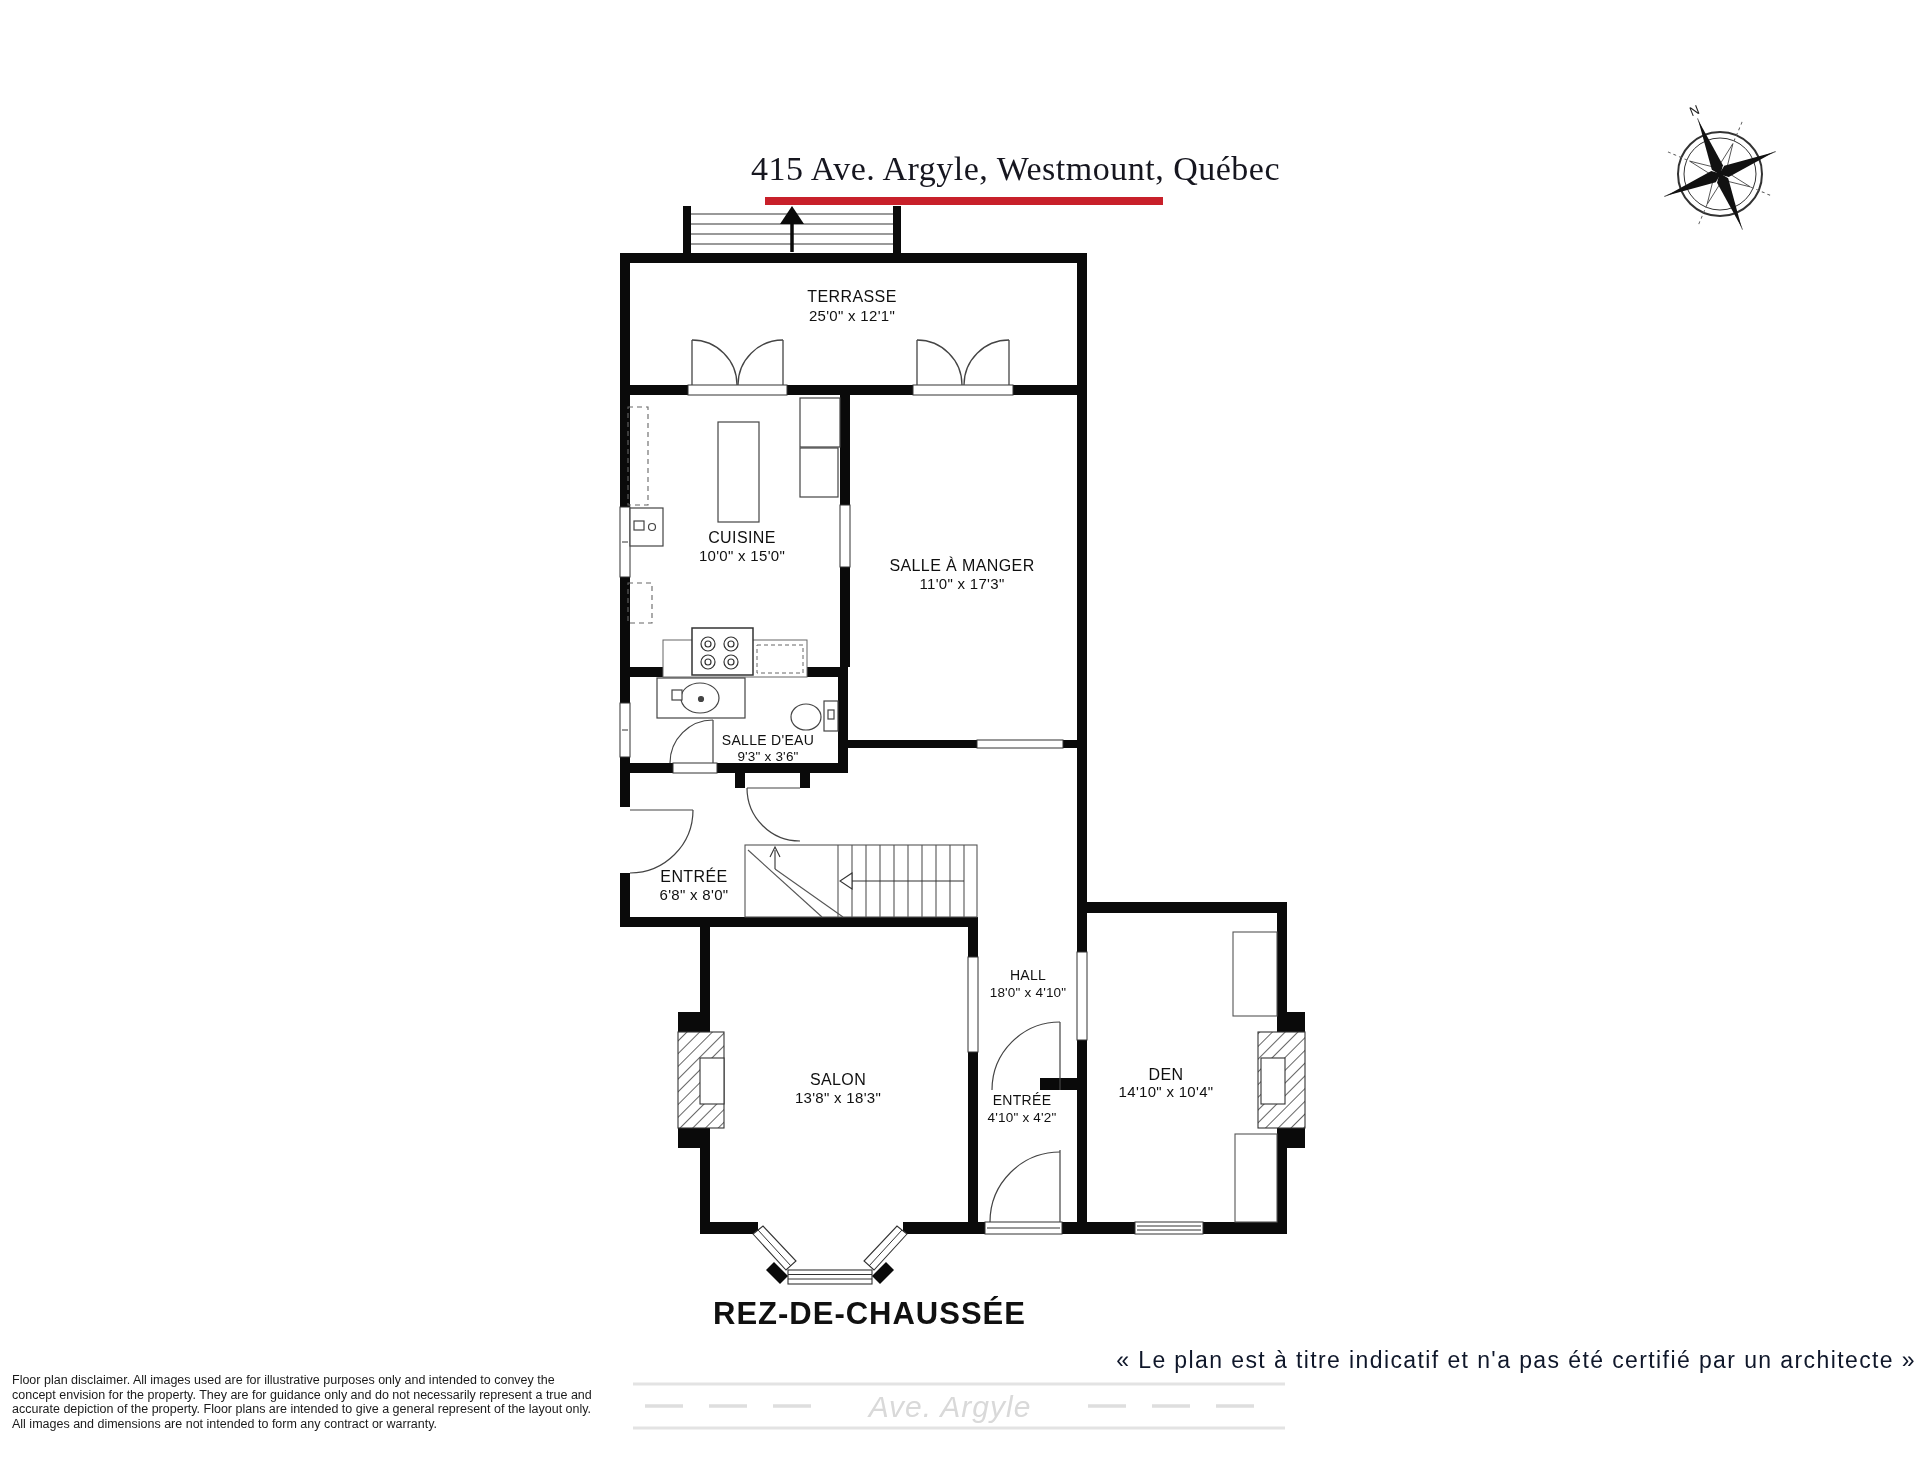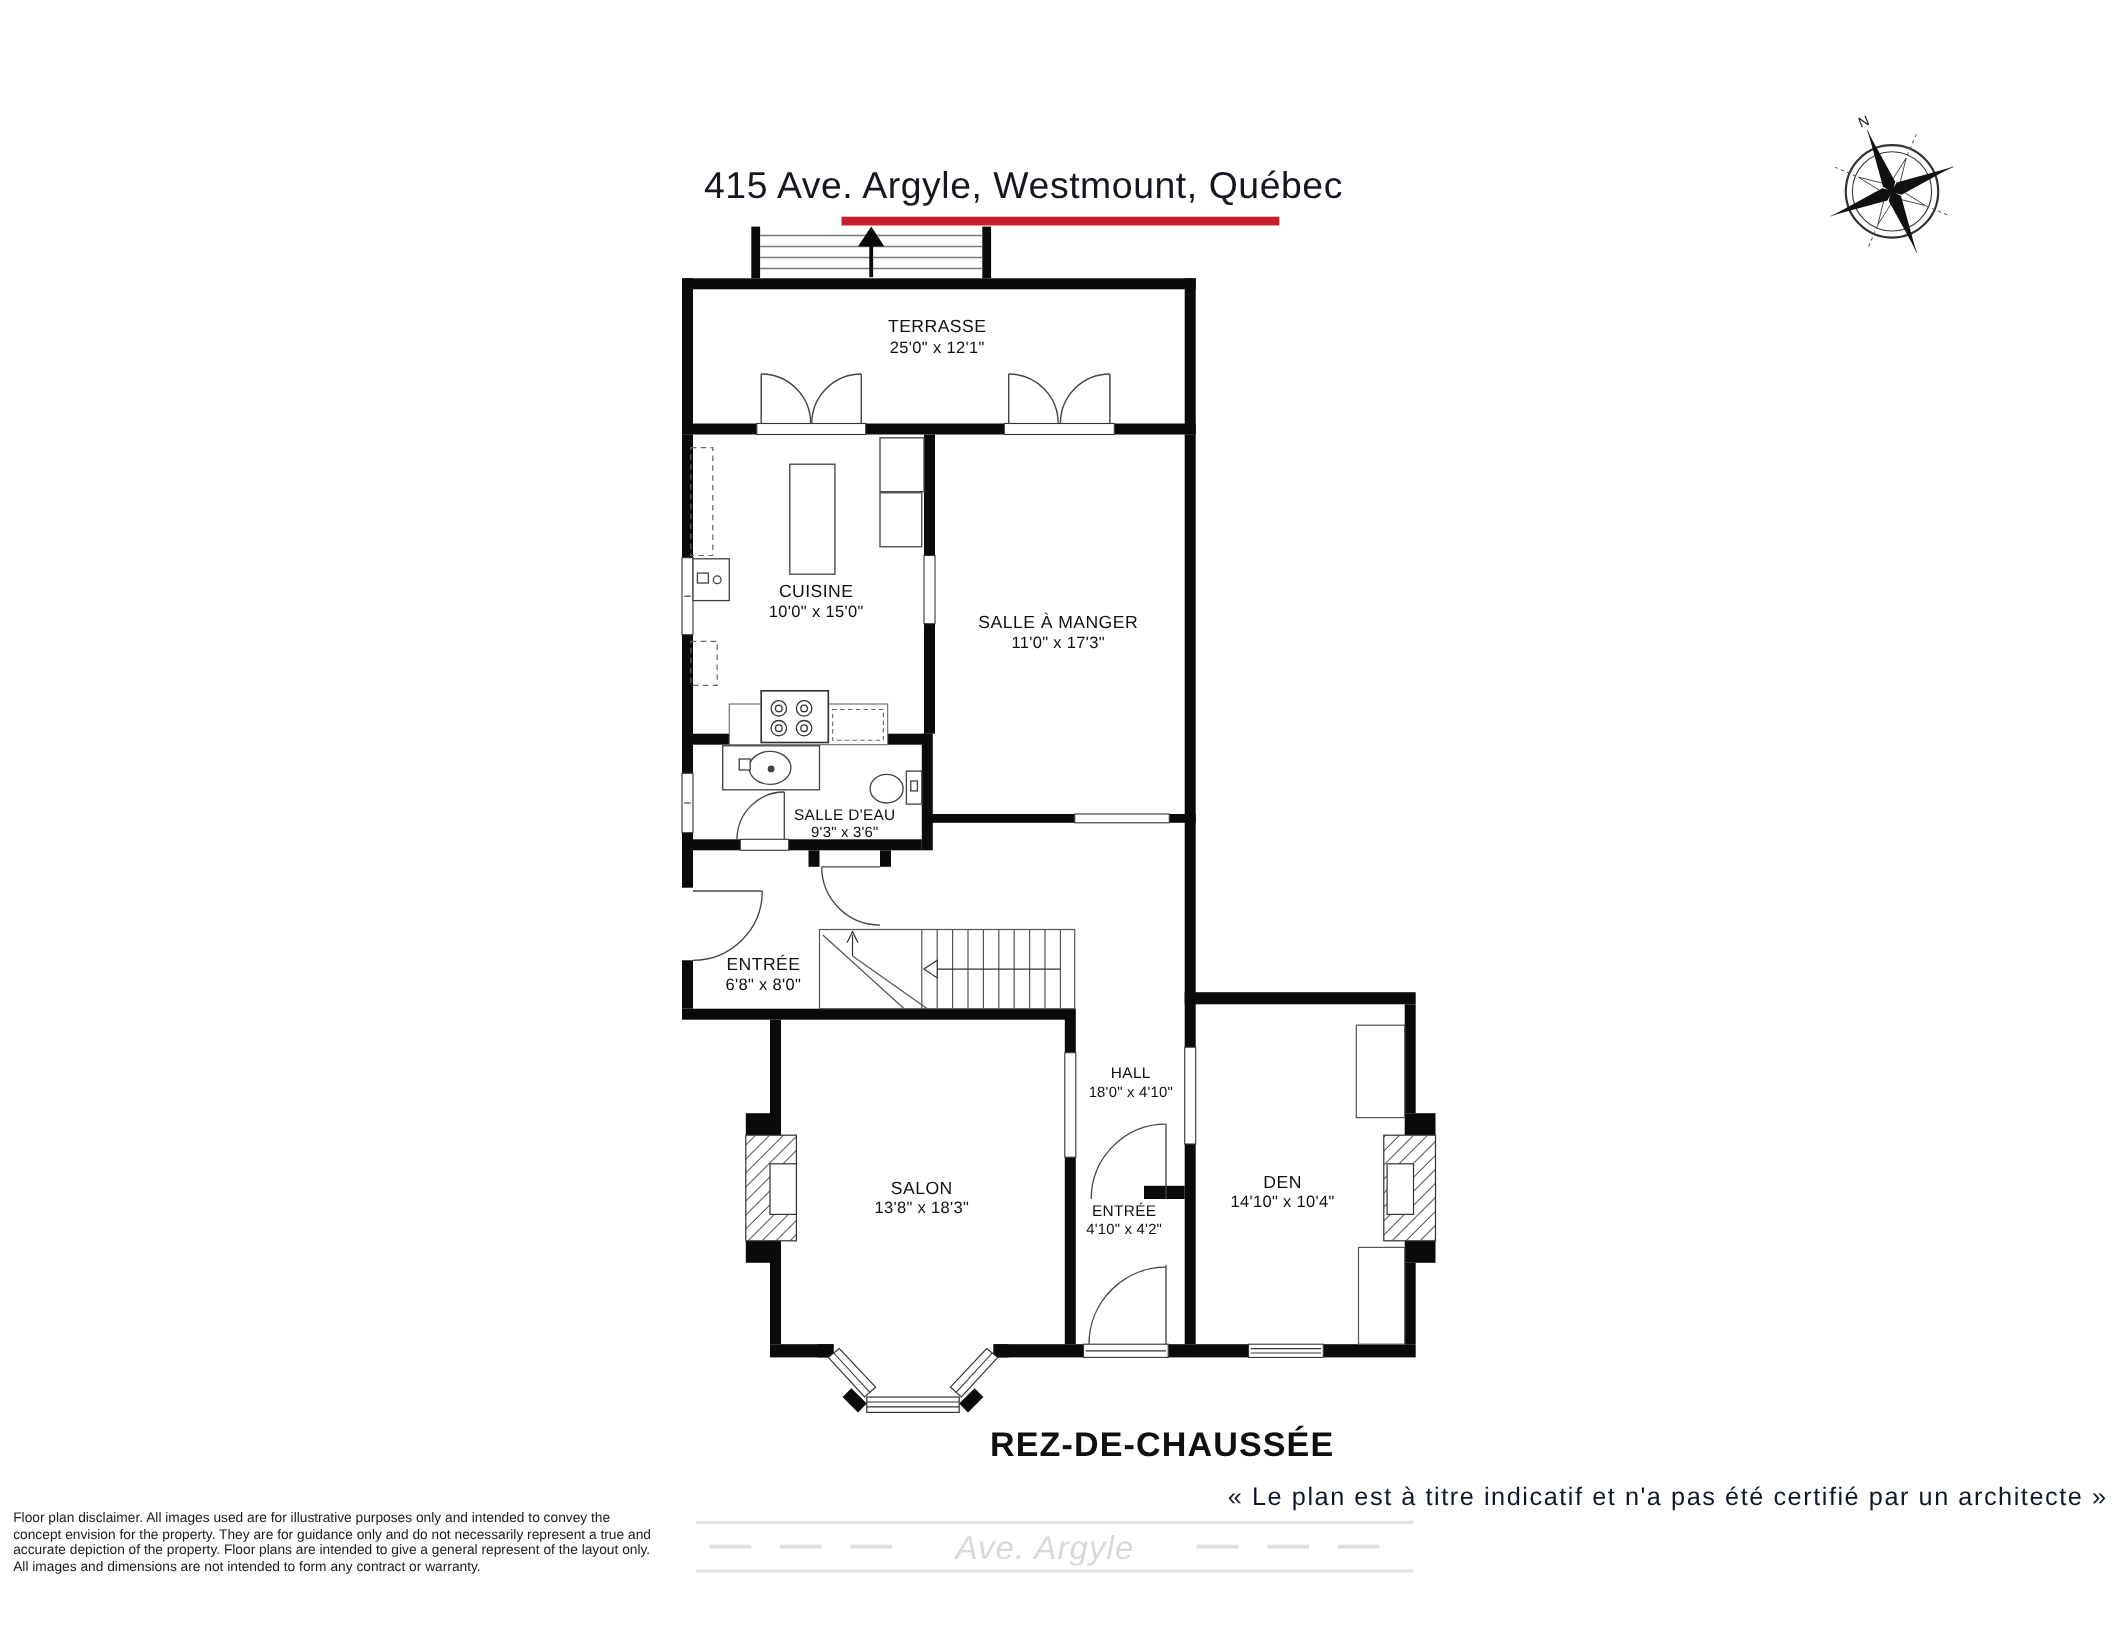--- a/index.html
+++ b/index.html
@@ -1,22 +1,22 @@
 <!DOCTYPE html>
 <html><head>
 <meta charset="utf-8">
 <style>
   html,body{margin:0;padding:0;background:#ffffff;}
   #page{position:relative;width:1920px;height:1483px;background:#fff;overflow:hidden;
         font-family:"Liberation Sans",sans-serif;}
   #plan-svg{position:absolute;left:0;top:0;}
-  .page-title{position:absolute;left:640px;top:150px;width:640px;text-align:left;
-        font-family:Liberation Sans, sans-serif;font-size:34px;color:#16161f;letter-spacing:.5px;}
+  .page-title{position:absolute;left:640px;top:150px;width:640px;text-align:right;
+        font-family:Liberation Serif, serif;font-size:34px;color:#16161f;letter-spacing:.5px;}
   .title-underline{position:absolute;left:765px;top:197px;width:398px;height:8px;background:#c8202a;}
-  .floor-label{position:absolute;left:713px;top:1296px;width:500px;text-align:right;
+  .floor-label{position:absolute;left:713px;top:1296px;width:500px;text-align:left;
         font-size:31px;font-weight:bold;color:#101010;letter-spacing:1px;}
   .quote{position:absolute;right:4px;top:1347px;white-space:nowrap;
         font-size:23px;letter-spacing:1.4px;color:#0f172a;}
   .disclaimer{position:absolute;left:12px;top:1373px;width:600px;
         font-size:12.5px;line-height:14.6px;color:#1a1a1a;}
   svg text{font-family:"Liberation Sans",sans-serif;fill:#101010;}
   .room-name{font-size:16px;letter-spacing:.4px;}
   .room-dims{font-size:15px;letter-spacing:.3px;}
   .room-name-sm{font-size:14px;letter-spacing:.3px;}
   .room-dims-sm{font-size:13.5px;letter-spacing:.2px;}

